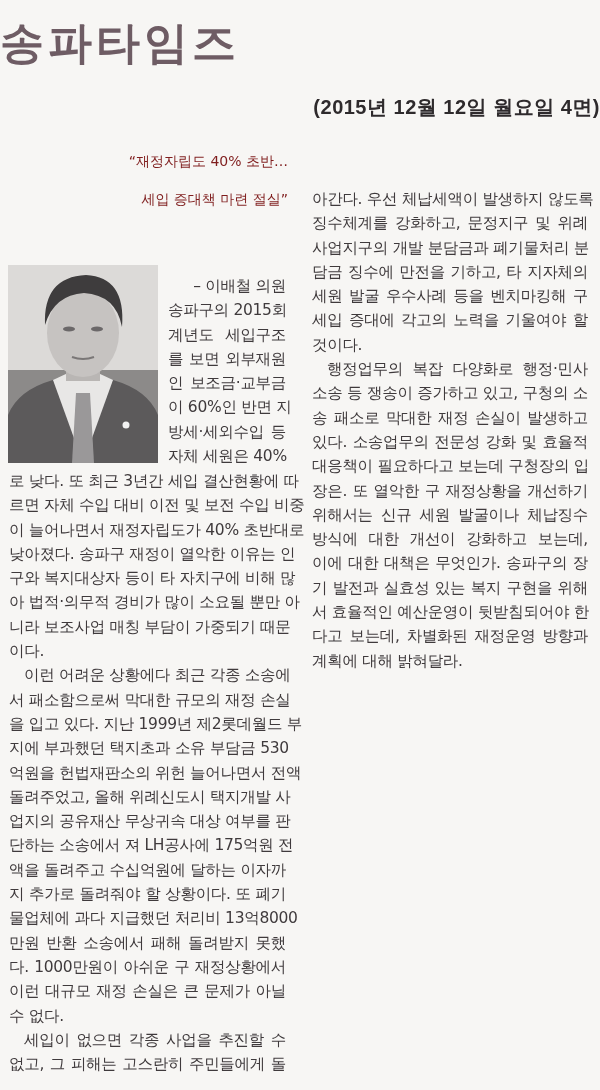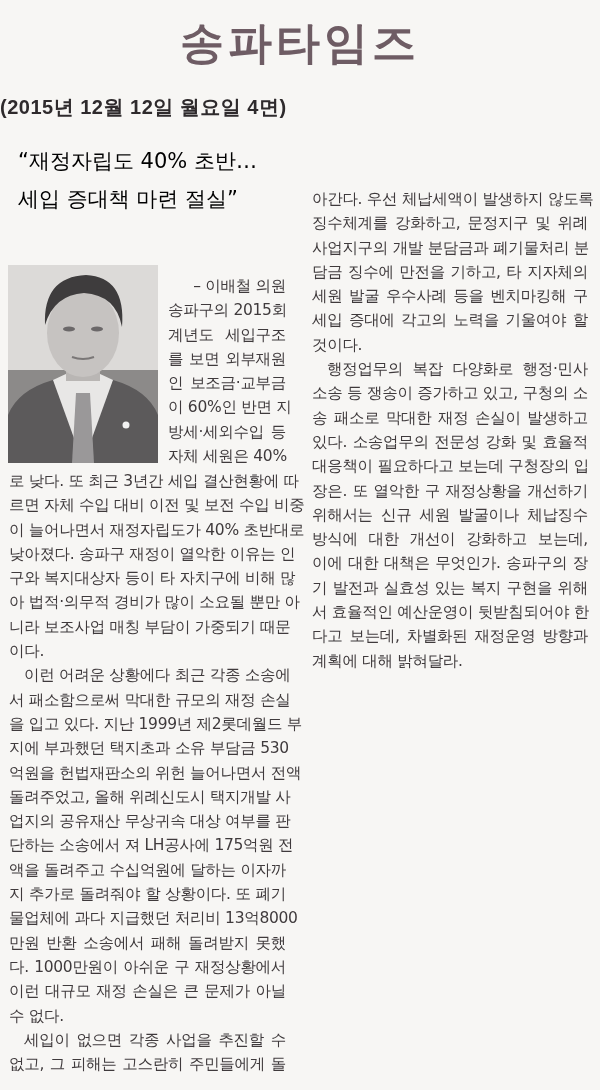--- a/index.html
+++ b/index.html
@@ -4,32 +4,32 @@
 <style>
   html, body { margin:0; padding:0; }
   body {
     width:600px; height:1090px; overflow:hidden;
     background:#f7f6f4;
     font-family:"DejaVu Sans","Liberation Sans",sans-serif;
     color:#3a3638;
     position:relative;
   }
   .masthead {
-    position:absolute; left:0; top:14px; width:600px; text-align:center;
+    position:absolute; left:0; top:14px; width:600px; 
     font-size:44px; font-weight:bold; letter-spacing:4px;
     color:#6e5c64;
   }
   .dateline {
-    position:absolute; left:0; top:94px; width:600px; text-align:left;
+    position:absolute; left:0; top:94px; width:600px; text-align:right;
     font-family:"Liberation Sans","DejaVu Sans",sans-serif;
     font-size:20px; font-weight:bold; color:#2e2a2c; letter-spacing:0.5px;
   }
   .headline {
     position:absolute; left:18px; top:142px; width:270px;
-    text-align:left; font-size:21px; line-height:38px; color:#000000;
+    text-align:right; font-size:14px; line-height:38px; color:#7f1d1d;
   }
   .photo {
     position:absolute; left:8px; top:265px; width:150px; height:198px;
     background:#d9d7d5; overflow:hidden;
   }
   .photo svg { display:block; }
   .col {
     position:absolute; font-size:15.5px; line-height:24.3px; color:#3f3a3c;
     text-align:justify; text-justify:inter-character;
     letter-spacing:-0.3px;

